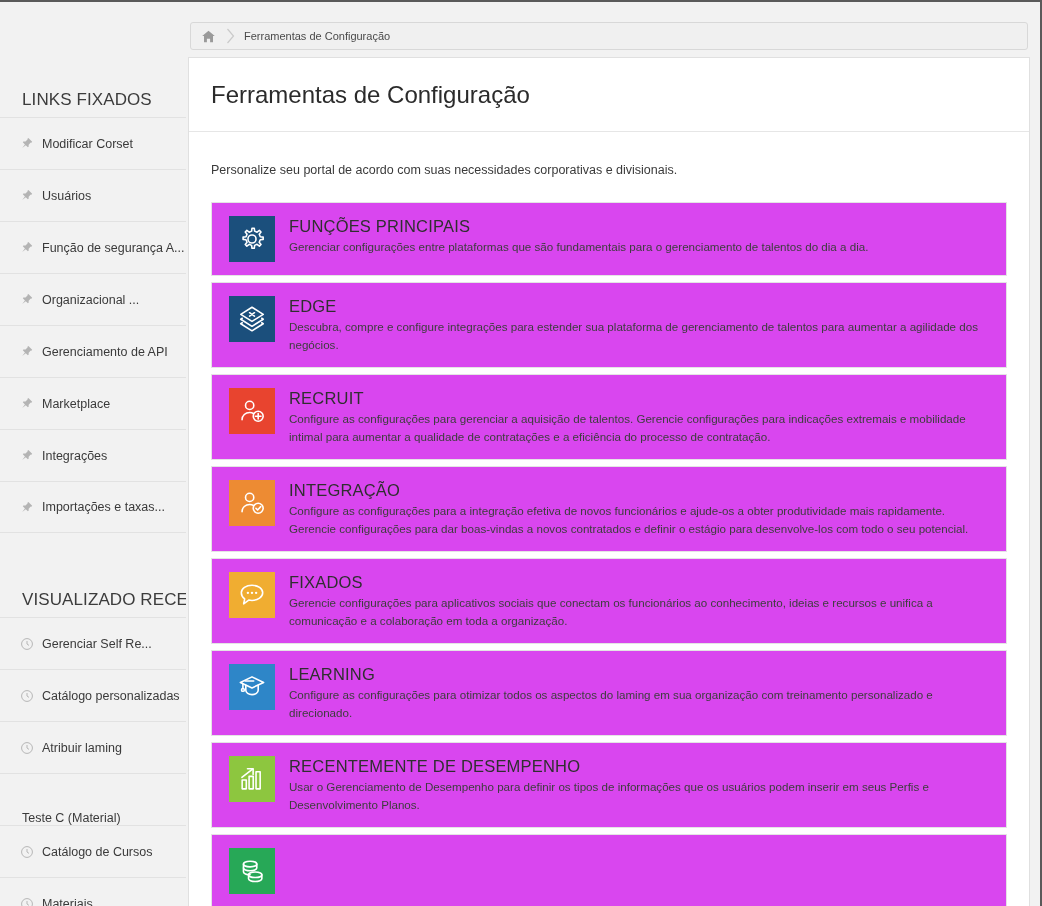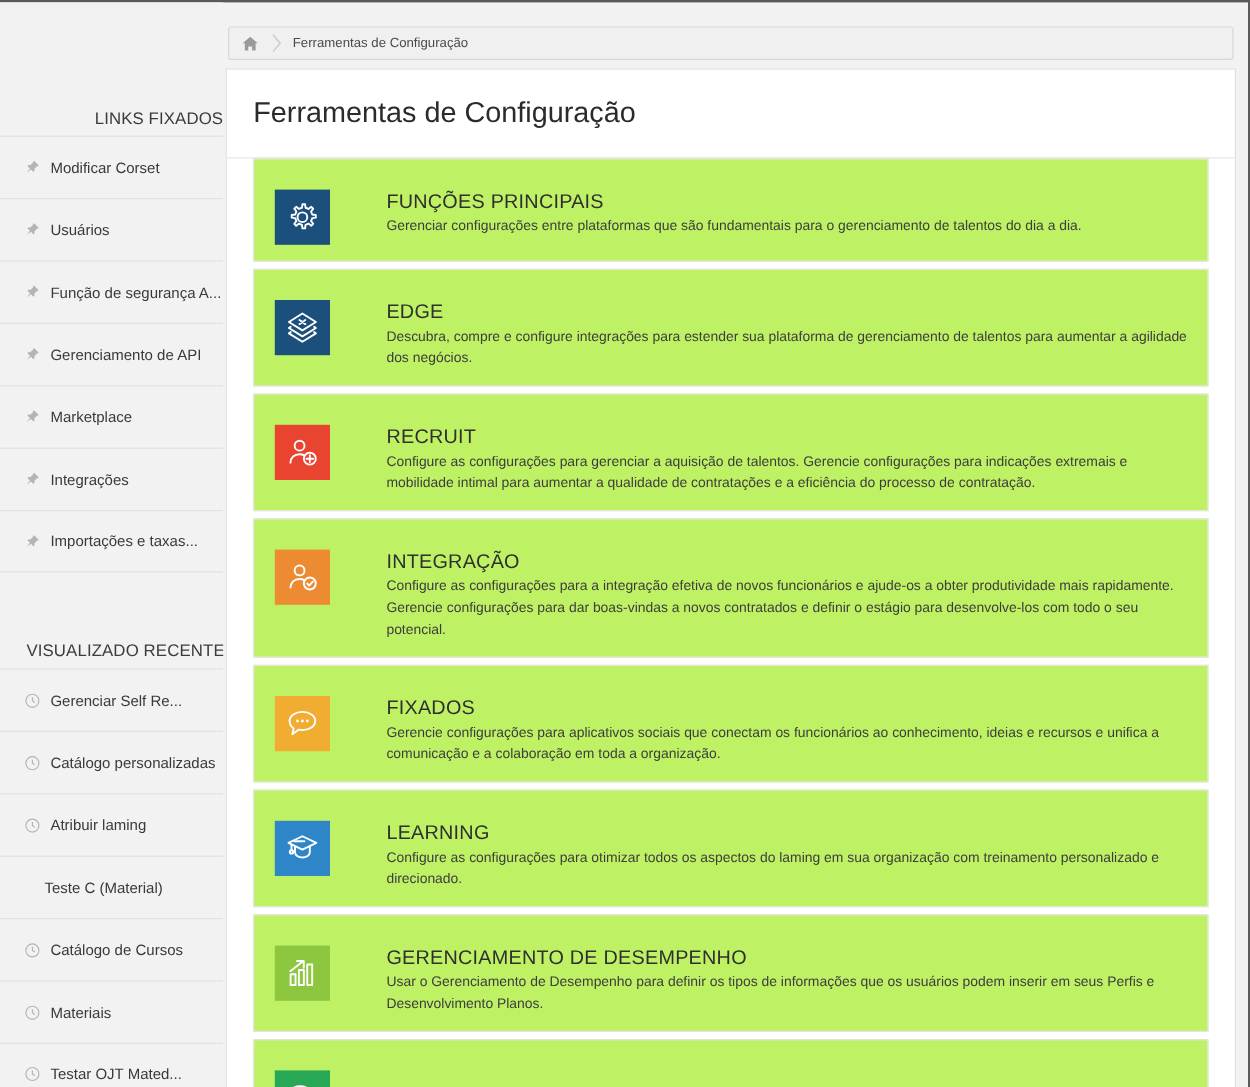--- a/index.html
+++ b/index.html
@@ -21,26 +21,25 @@
 
   
   #sidebar {
     position: absolute;
     left: 0; top: 0;
     width: 186px; height: 906px;
     background: #f2f2f2;
     overflow: hidden;
   }
   .side-section-title {
-    font-size: 14px;
+    font-size: 17px;
     color: #3c3c3c;
     letter-spacing: .1px;
     padding: 0 0 7px 22px;
     white-space: nowrap;
-    text-align: right;
   }
   .side-section-title.pinned { margin-top: 88px; }
   .side-section-title.recent { margin-top: 57px; }
   .side-list { list-style: none; margin: 0; padding: 0; }
   .side-item {
     display: flex;
     align-items: center;
     height: 52px;
     padding-left: 42px;
     border-top: 1px solid #e2e2e2;
@@ -52,21 +51,21 @@
     position: absolute;
     left: 18px;
     width: 17px; height: 17px;
     display: flex; align-items: center; justify-content: center;
     color: #b4b4b4;
   }
   .side-item .s-label {
     font-size: 12.5px;
     color: #3a3a3a;
   }
-  .side-item.noicon { padding-left: 37px; }
+  .side-item.noicon { padding-left: 22px; align-items: flex-end; }
 
   
   #breadcrumb {
     position: absolute;
     left: 190px; top: 20px;
     width: 838px; height: 28px;
     background: #f0f0f0;
     border: 1px solid #d8d8d8;
     border-radius: 3px;
     display: flex;
@@ -114,25 +113,24 @@
     padding: 18px 0 13px 22px;
   }
 
   
   #cards {
     padding: 0 22px 0 22px;
   }
   .card {
     display: flex;
     border: 1px solid #e4e4e4;
-    background: #bef264;
+    background: #d946ef;
     margin-bottom: 6px;
-    padding: 25px 14px 13px 17px;
+    padding: 13px 14px 13px 17px;
     align-items: flex-start;
-    gap: 33px;
   }
   .card-icon {
     flex: 0 0 46px;
     width: 46px; height: 46px;
     display: flex; align-items: center; justify-content: center;
     margin-right: 14px;
   }
   .card-icon svg { display: block; }
   .card-body { flex: 1 1 auto; padding-top: 1px; min-width: 0; }
   .card-title {
@@ -174,20 +172,28 @@
           </span>
           <span class="s-label">Usuários</span>
         </li>
         <li class="side-item">
           <span class="s-ico">
             <svg width="13" height="13" viewBox="0 0 16 16" fill="currentColor">
               <path d="M10.3 1.2 8.9 2.6l.5.5-3.1 2.6-1.6-.4-1.2 1.2 2.6 2.6-3.4 4.3 4.4-3.3 2.6 2.6 1.2-1.2-.4-1.6 2.6-3.1.5.5 1.4-1.4z"></path>
             </svg>
           </span>
           <span class="s-label">Função de segurança A...</span>
+        </li>
+        <li class="side-item">
+          <span class="s-ico">
+            <svg width="13" height="13" viewBox="0 0 16 16" fill="currentColor">
+              <path d="M10.3 1.2 8.9 2.6l.5.5-3.1 2.6-1.6-.4-1.2 1.2 2.6 2.6-3.4 4.3 4.4-3.3 2.6 2.6 1.2-1.2-.4-1.6 2.6-3.1.5.5 1.4-1.4z"></path>
+            </svg>
+          </span>
+          <span class="s-label">Organizacional ...</span>
         </li>
         <li class="side-item">
           <span class="s-ico">
             <svg width="13" height="13" viewBox="0 0 16 16" fill="currentColor">
               <path d="M10.3 1.2 8.9 2.6l.5.5-3.1 2.6-1.6-.4-1.2 1.2 2.6 2.6-3.4 4.3 4.4-3.3 2.6 2.6 1.2-1.2-.4-1.6 2.6-3.1.5.5 1.4-1.4z"></path>
             </svg>
           </span>
           <span class="s-label">Gerenciamento de API</span>
         </li>
         <li class="side-item">
@@ -289,20 +295,21 @@
         <path d="M1.5 1 L7.5 8 L1.5 15"></path>
       </svg>
     </span>
     <span class="crumb-text">Ferramentas de Configuração</span>
   </div>
 
   <main id="panel">
     <div id="panel-head">
       <h1 id="panel-title">Ferramentas de Configuração</h1>
     </div>
+    <p id="intro">Personalize seu portal de acordo com suas necessidades corporativas e divisionais.</p>
     <div id="cards">
         <div class="card">
           <div class="card-icon" style="background:#1B4F7C">
             <svg width="30" height="30" viewBox="0 0 32 32" fill="none" stroke="#fff" stroke-width="1.7" stroke-linecap="round" stroke-linejoin="round">
               <circle cx="16" cy="16" r="4.3"></circle>
               <path d="M16 4.5l2.4.0.4 3.1 2.6 1.1 2.5-1.9 1.7 1.7-1.9 2.5 1.1 2.6 3.1.4v2.4l-3.1.4-1.1 2.6 1.9 2.5-1.7 1.7-2.5-1.9-2.6 1.1-.4 3.1h-2.4l-.4-3.1-2.6-1.1-2.5 1.9-1.7-1.7 1.9-2.5-1.1-2.6-3.1-.4v-2.4l3.1-.4 1.1-2.6-1.9-2.5 1.7-1.7 2.5 1.9 2.6-1.1.4-3.1z"></path>
             </svg>
           </div>
           <div class="card-body">
             <h2 class="card-title">FUNÇÕES PRINCIPAIS</h2>
@@ -384,21 +391,21 @@
           <div class="card-icon" style="background:#8DC63F">
             <svg width="30" height="30" viewBox="0 0 32 32" fill="none" stroke="#fff" stroke-width="1.7" stroke-linecap="round" stroke-linejoin="round">
               <path d="M5.5 26.5V17h4.4v9.5z"></path>
               <path d="M12.9 26.5V13.2h4.4v13.3z"></path>
               <path d="M20.3 26.5V8.2h4.4v18.3z"></path>
               <path d="M5.2 14.2 16.6 5.4"></path>
               <path d="M11.2 5.1h6v6"></path>
             </svg>
           </div>
           <div class="card-body">
-            <h2 class="card-title">GERENCIAMENTO DE DESEMPENHO</h2>
+            <h2 class="card-title">RECENTEMENTE DE DESEMPENHO</h2>
             <p class="card-desc">Usar o Gerenciamento de Desempenho para definir os tipos de informações que os usuários podem inserir em seus Perfis e Desenvolvimento Planos.</p>
           </div>
         </div>
         <div class="card">
           <div class="card-icon" style="background:#27A857">
             <svg width="30" height="30" viewBox="0 0 32 32" fill="none" stroke="#fff" stroke-width="1.7" stroke-linecap="round" stroke-linejoin="round">
               <ellipse cx="14" cy="8.6" rx="7.1" ry="3"></ellipse>
               <path d="M6.9 8.6v4.2c0 1.6 3.2 3 7.1 3s7.1-1.4 7.1-3V8.6"></path>
               <path d="M6.9 12.8V17c0 1.6 3.2 3 7.1 3"></path>
               <ellipse cx="19.4" cy="20" rx="7.1" ry="3"></ellipse>

